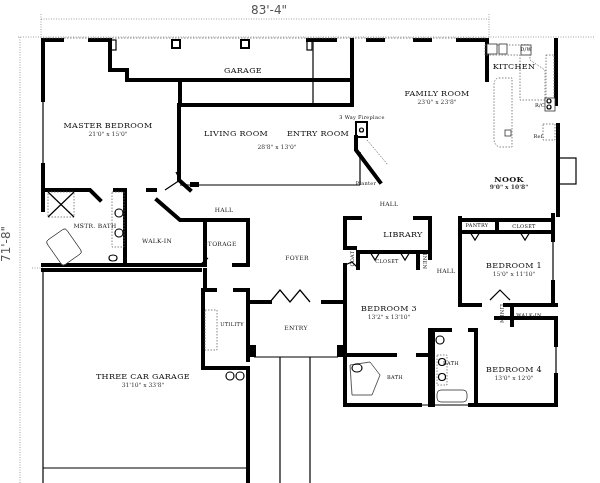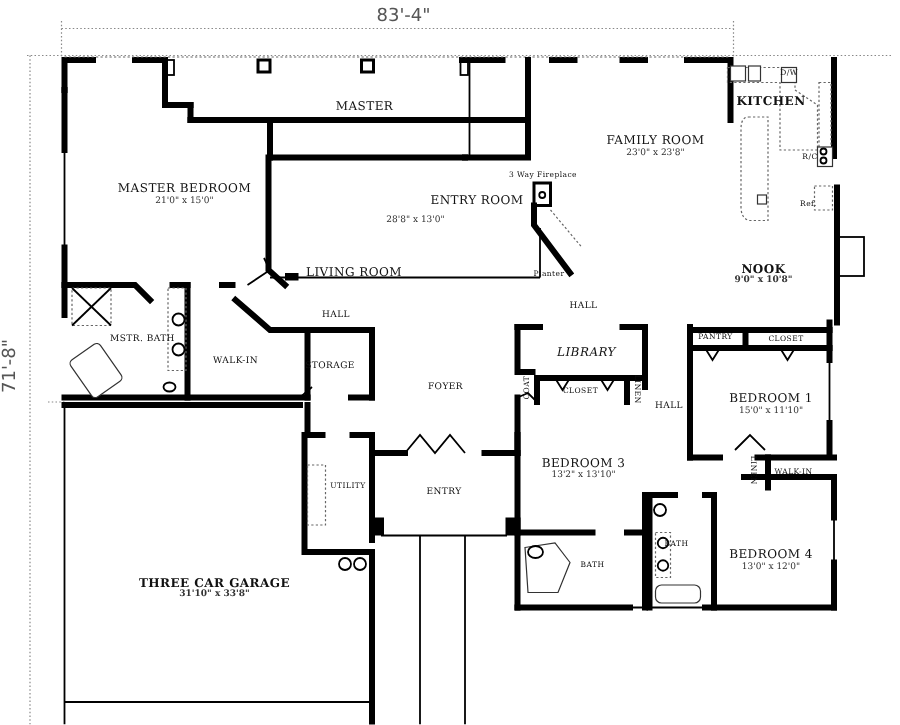--- a/index.html
+++ b/index.html
@@ -173,40 +173,40 @@
     <polyline class="thin" points="370,252 375,260 380,252"></polyline>
     <polyline class="thin" points="400,252 405,260 410,252"></polyline>
     <polyline class="thin" points="490,300 500,290 510,300"></polyline>
   </g>
 </svg>
 
 <div class="dimtext" style="left:251px; top:4px;">83'-4"</div>
 <div class="dimtext vert" style="left:0px; top:262px;">71'-8"</div>
 
 <div class="lbl" style="left:243px; top:67px;">
-  <span class="name">MASTER</span>
-</div>
-<div class="lbl" style="left:123px; top:122px;text-align:center;">
+  <span class="name">GARAGE</span>
+</div>
+<div class="lbl" style="left:108px; top:122px;text-align:center;">
   <span class="name">MASTER BEDROOM</span>
   <span class="size">21'0" x 15'0"</span>
 </div>
-<div class="lbl" style="left:236px; top:130px;margin-top:48px;">
+<div class="lbl" style="left:236px; top:130px;">
   <span class="name">LIVING ROOM</span>
 </div>
 <div class="lbl" style="left:318px; top:130px;">
   <span class="name">ENTRY ROOM</span>
 </div>
 <div class="lbl" style="left:277px; top:143px;">
   <span class="size">28'8" x 13'0"</span>
 </div>
 <div class="lbl" style="left:437px; top:90px;">
   <span class="name">FAMILY ROOM</span>
   <span class="size">23'0" x 23'8"</span>
 </div>
-<div class="lbl" style="left:514px; top:63px;font-weight:bold;">
+<div class="lbl" style="left:514px; top:63px;">
   <span class="name">KITCHEN</span>
 </div>
 <div class="lbl" style="left:509px; top:175px;font-weight:bold;">
   <span class="name">NOOK</span>
   <span class="size">9'0" x 10'8"</span>
 </div>
 <div class="lbl med" style="left:95px; top:223px;">
   <span class="name">MSTR. BATH</span>
 </div>
 <div class="lbl med" style="left:157px; top:238px;">
@@ -217,21 +217,21 @@
 </div>
 <div class="lbl med" style="left:224px; top:207px;">
   <span class="name">HALL</span>
 </div>
 <div class="lbl med" style="left:389px; top:201px;">
   <span class="name">HALL</span>
 </div>
 <div class="lbl med" style="left:446px; top:268px;">
   <span class="name">HALL</span>
 </div>
-<div class="lbl" style="left:391px; top:231px;font-style:italic;">
+<div class="lbl" style="left:403px; top:231px;">
   <span class="name">LIBRARY</span>
 </div>
 <div class="lbl med" style="left:297px; top:255px;">
   <span class="name">FOYER</span>
 </div>
 <div class="lbl med" style="left:296px; top:325px;">
   <span class="name">ENTRY</span>
 </div>
 <div class="lbl small" style="left:232px; top:322px;">
   <span class="name">UTILITY</span>
@@ -268,21 +268,21 @@
 </div>
 <div class="lbl small" style="left:352px; top:256px; transform:translateX(-50%) rotate(-90deg);">
   <span class="name">COAT</span>
 </div>
 <div class="lbl small" style="left:424px; top:257px; transform:translateX(-50%) rotate(90deg);">
   <span class="name">LINEN</span>
 </div>
 <div class="lbl small" style="left:501px; top:311px; transform:translateX(-50%) rotate(90deg);">
   <span class="name">LINEN</span>
 </div>
-<div class="lbl" style="left:143px; top:384px;font-weight:bold;">
+<div class="lbl" style="left:143px; top:373px;">
   <span class="name">THREE CAR GARAGE</span>
   <span class="size">31'10" x 33'8"</span>
 </div>
 
 <div class="lbl small" style="left:362px; top:115px;">
   <span class="name">3 Way Fireplace</span>
 </div>
 <div class="lbl small" style="left:366px; top:181px;">
   <span class="name">Planter</span>
 </div>

